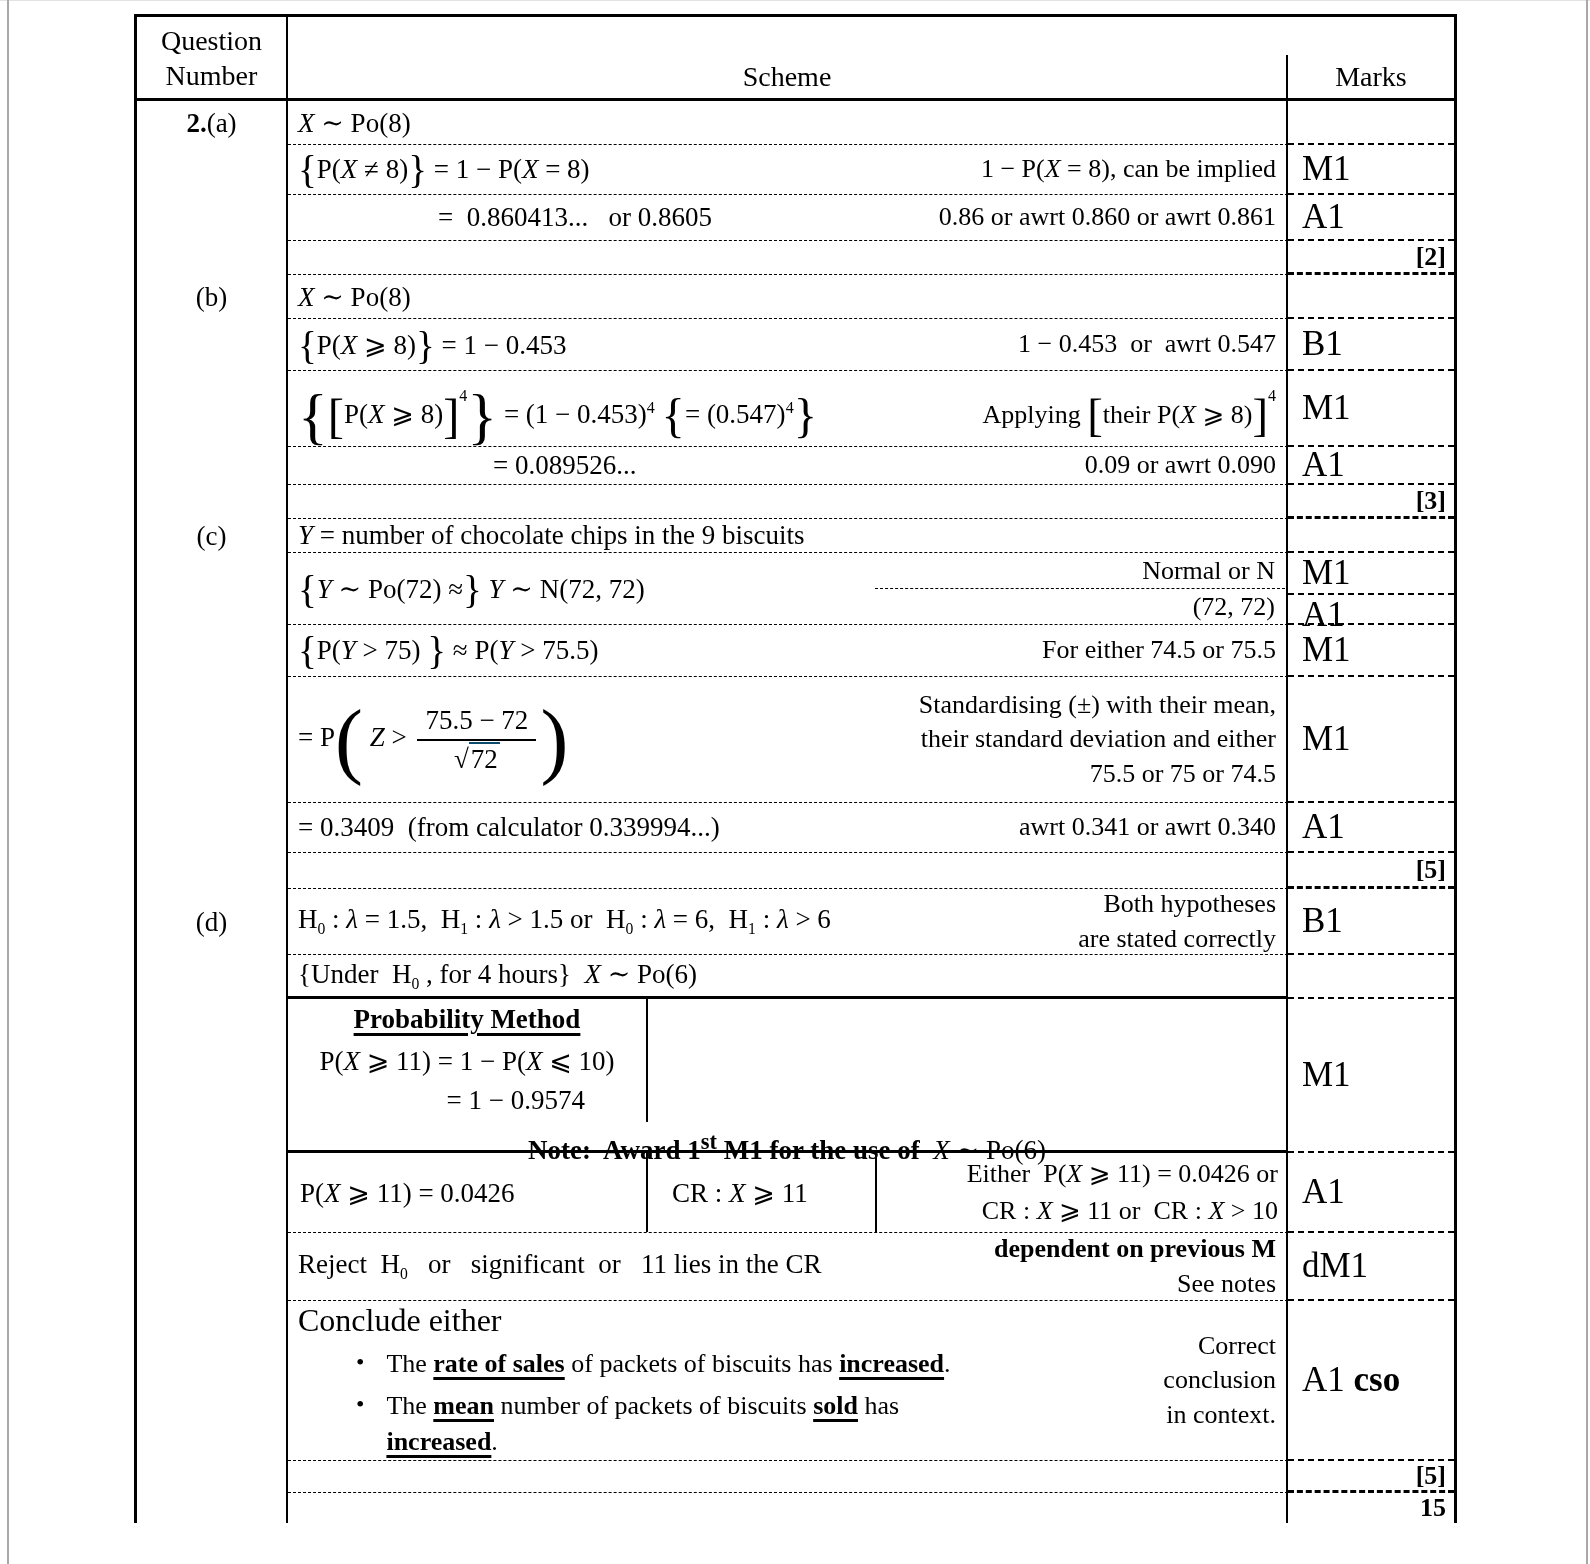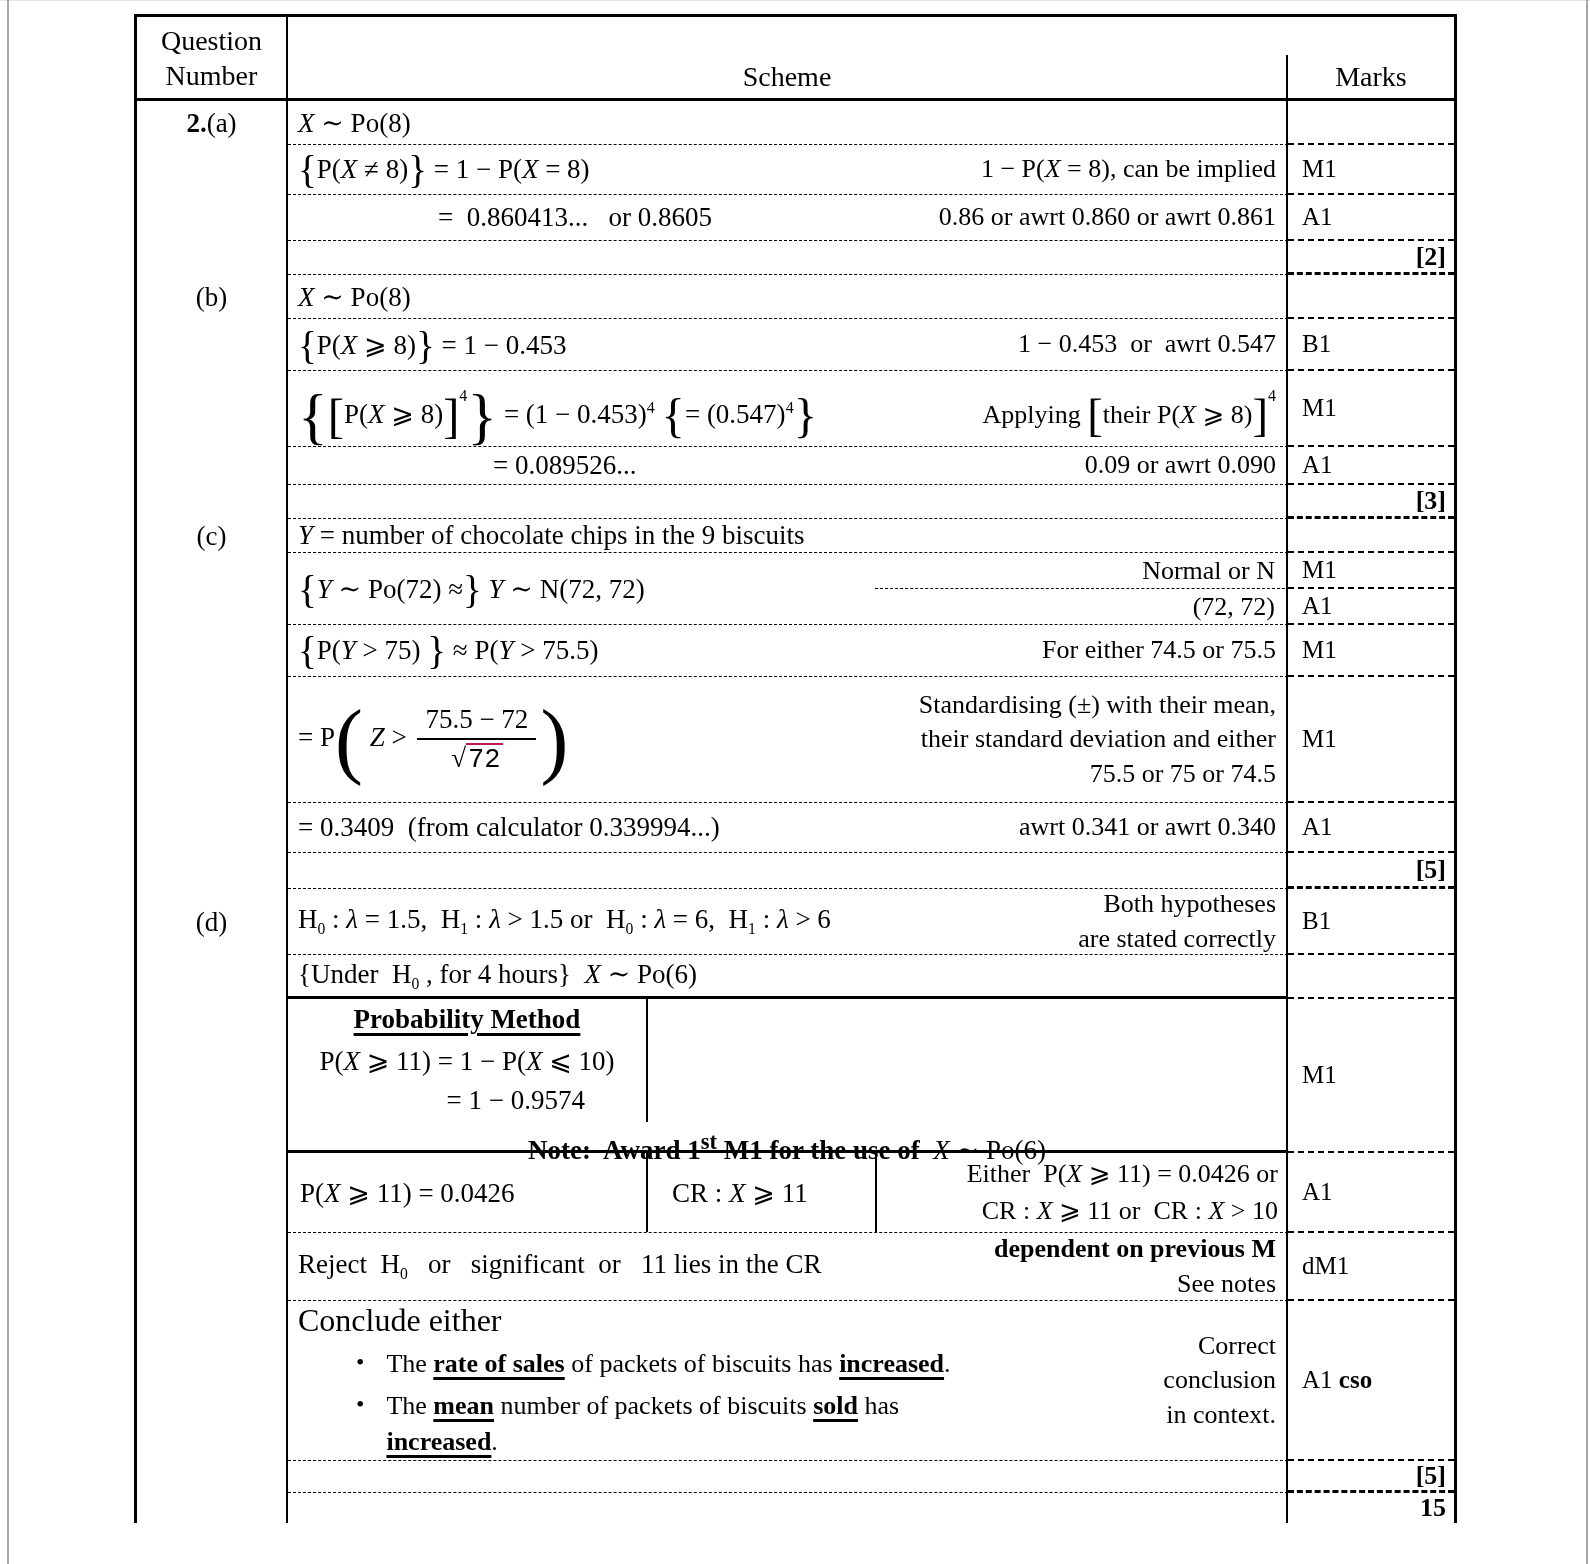--- a/index.html
+++ b/index.html
@@ -33,21 +33,21 @@
     border-bottom: 1.8px dashed #000;
     display: flex; align-items: center; justify-content: space-between;
     padding: 0 10px 0 10px;
     font-size: 27px;
   }
   .mcell {
     flex: 1 1 auto;
     border-bottom: 2.4px dashed #000;
     display: flex; align-items: center;
     padding: 0 6px 0 14px;
-    font-size: 25px;
+    font-size: 35px;
   }
   
   .hrow .qcell, .hrow .scell, .hrow .mcell { border-bottom: 3px solid #000; font-size: 28px; }
   .hrow .scell, .hrow .mcell { justify-content: center; padding: 15px; margin-top: 38px; }
   .hrow .qcell { line-height: 1.25; }
 
   
   .s-solid { border-bottom: 3px solid #000 !important; }
   .s-none  { border-bottom: none !important; }
   .m-bold  { border-bottom: 3.2px dashed #000 !important; }
@@ -65,21 +65,21 @@
   .lg  { font-size: 1.8em;  vertical-align: -0.18em; }
   .xl  { font-size: 2.3em;  vertical-align: -0.22em; }
   .xxl { font-size: 3.1em;  vertical-align: middle; }
   .pow  { font-size: 16px; vertical-align: 10px; }
   .pow4 { font-size: 16px; vertical-align: 22px; }
 
   
   .frac { display: inline-block; vertical-align: middle; text-align: center; margin: 0 4px; }
   .frac .num { display: block; border-bottom: 2px solid #000; padding: 0 8px 3px; }
   .frac .den { display: block; padding-top: 3px; }
-  .sqa { border-top: 2px solid #be185d; padding: 0 2px; font-family: Liberation Mono, monospace; }
+  .sqa { border-top: 2px solid #0c4a6e; padding: 0 2px; }
 
   
   .scell.splitrow { padding-right: 1px; }
   .split-note { margin-left: auto; width: 410px; align-self: stretch; display: flex; flex-direction: column; }
   .split-note .half { flex: 1; display: flex; align-items: center; justify-content: flex-end; padding-right: 10px; font-size: 26px; }
   .split-note .half.top { border-bottom: 1.8px dashed #000; }
   .mcell.split { flex-direction: column; align-items: stretch; padding: 0; }
   .mcell.split .half { flex: 1; display: flex; align-items: center; padding-left: 14px; }
   .mcell.split .half.top { border-bottom: 2.4px dashed #000; }
 

